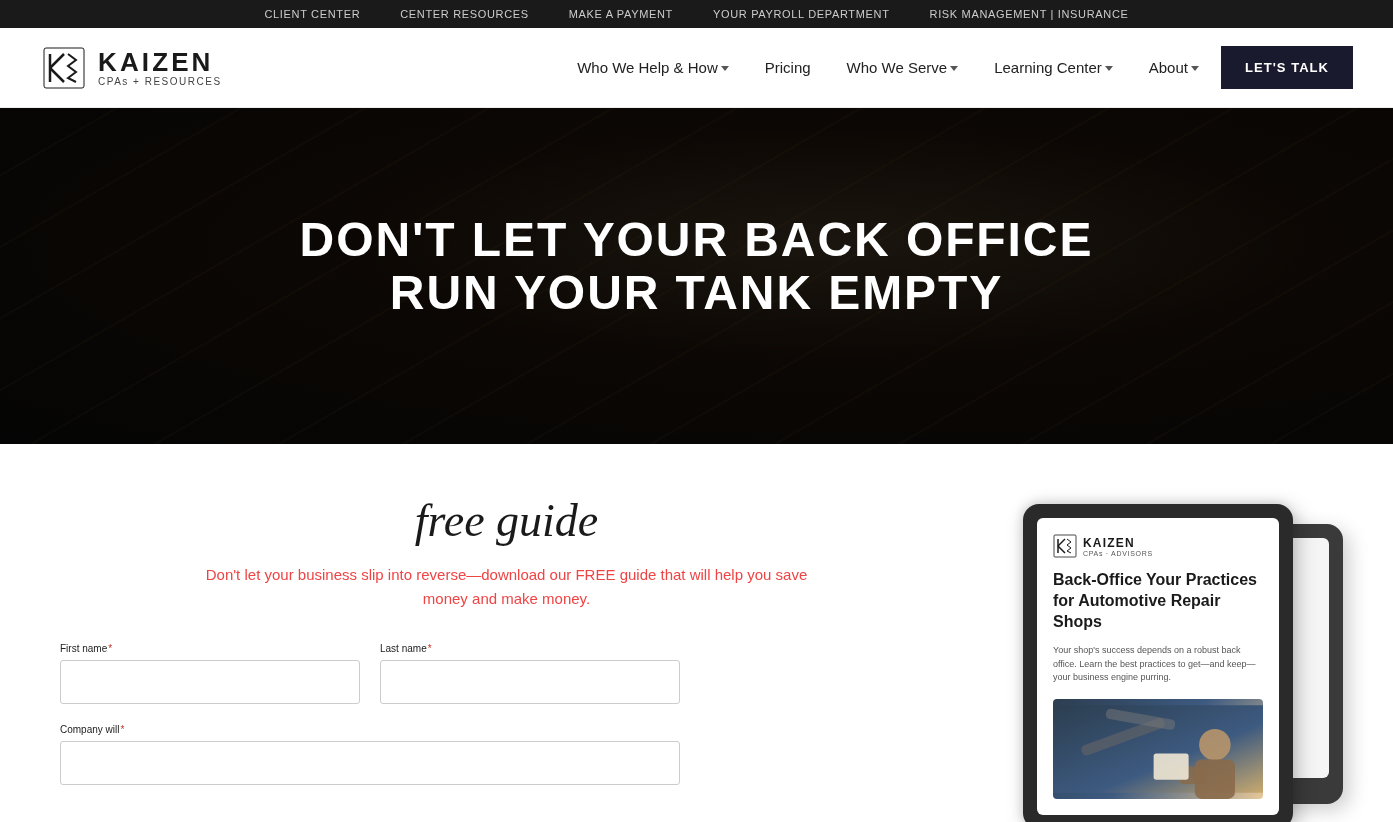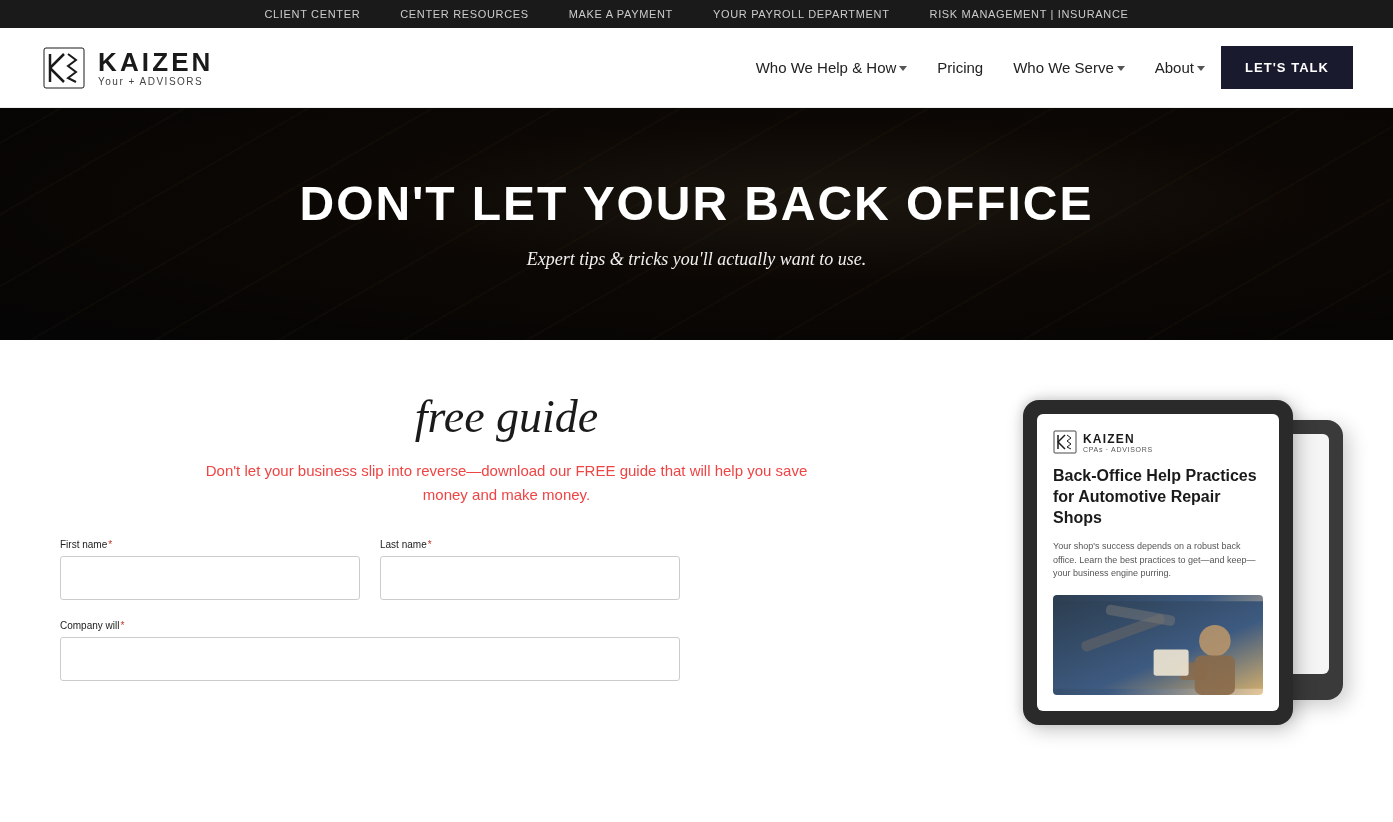--- a/index.html
+++ b/index.html
@@ -66,21 +66,21 @@
       letter-spacing: 0.15em;
       color: #444;
       font-family: Arial, sans-serif;
       font-weight: 400;
     }
 
     
     .nav-links {
       display: flex;
       align-items: center;
-      gap: 2px;
+      gap: 8px;
     }
     .nav-item {
       position: relative;
       display: flex;
       align-items: center;
       gap: 3px;
       padding: 8px 14px;
       font-size: 15px;
       color: #222;
       cursor: pointer;
@@ -108,21 +108,21 @@
       border: none;
       cursor: pointer;
       font-family: Arial, sans-serif;
       text-transform: uppercase;
     }
 
     
     .hero-banner {
       position: relative;
       width: 100%;
-      height: 232px;
+      height: 336px;
       background: #1a1a1a;
       display: flex;
       flex-direction: column;
       align-items: center;
       justify-content: center;
       overflow: hidden;
     }
     .hero-bg {
       position: absolute;
       inset: 0;
@@ -363,51 +363,55 @@
       <rect x="4" y="4" width="40" height="40" rx="2" fill="none" stroke="#1a1a1a" stroke-width="1"></rect>
 
       <line x1="10" y1="10" x2="10" y2="38" stroke="#1a1a1a" stroke-width="2.5"></line>
       <line x1="10" y1="24" x2="24" y2="10" stroke="#1a1a1a" stroke-width="2.5"></line>
       <line x1="10" y1="24" x2="24" y2="38" stroke="#1a1a1a" stroke-width="2.5"></line>
 
       <polyline points="28,10 36,16 28,22 36,28 28,34 36,38" stroke="#1a1a1a" stroke-width="2" fill="none"></polyline>
     </svg>
     <div class="logo-text-block">
       <span class="logo-kaizen">KAIZEN</span>
-      <span class="logo-sub">Your + ADVISORS</span>
+      <span class="logo-sub">CPAs + RESOURCES</span>
     </div>
   </a>
 
   <nav class="nav-links">
     <a class="nav-item">
       <span>Who We Help &amp; How</span>
       <span class="chevron-down"></span>
     </a>
     <a class="nav-item">
       <span>Pricing</span>
     </a>
     <a class="nav-item">
       <span>Who We Serve</span>
       <span class="chevron-down"></span>
     </a>
     <a class="nav-item">
+      <span>Learning Center</span>
+      <span class="chevron-down"></span>
+    </a>
+    <a class="nav-item">
       <span>About</span>
       <span class="chevron-down"></span>
     </a>
     <button class="cta-button">LET'S TALK</button>
   </nav>
 </header>
 
 <section class="hero-banner">
   <div class="hero-bg"></div>
   <div class="hero-content">
     <h1 class="hero-title">
       <span>DON'T LET YOUR BACK OFFICE</span><br>
+      <span>RUN YOUR TANK EMPTY</span>
     </h1>
-    <p class="hero-subtitle">Expert tips &amp; tricks you'll actually want to use.</p>
   </div>
 </section>
 
 <main class="main-content">
 
   <div class="left-panel" style="text-align:center;">
     <h2 class="free-guide-title">free guide</h2>
     <p class="free-guide-desc" style="margin: 0 auto 32px;">Don't let your business slip into reverse—download our FREE guide that will help you save money and make money.</p>
 
     <form style="text-align:left; max-width: 620px;">
@@ -454,21 +458,21 @@
               <line x1="5" y1="12" x2="12" y2="5" stroke="#1a1a1a" stroke-width="1.5"></line>
               <line x1="5" y1="12" x2="12" y2="19" stroke="#1a1a1a" stroke-width="1.5"></line>
               <polyline points="14,5 18,8 14,11 18,14 14,17 18,19" stroke="#1a1a1a" stroke-width="1" fill="none"></polyline>
             </svg>
             <div>
               <div class="tablet-logo-text">KAIZEN</div>
               <div class="tablet-logo-sub">CPAs · ADVISORS</div>
             </div>
           </div>
 
-          <div class="tablet-book-title">Back-Office Help Practices for Automotive Repair Shops</div>
+          <div class="tablet-book-title">Back-Office Your Practices for Automotive Repair Shops</div>
 
           <div class="tablet-book-desc">Your shop's success depends on a robust back office. Learn the best practices to get—and keep—your business engine purring.</div>
 
           <div class="tablet-image-area">
 
             <svg width="100%" height="100" viewBox="0 0 240 100">
 
               <defs>
                 <linearGradient id="bg1" x1="0%" y1="0%" x2="100%" y2="100%">
                   <stop offset="0%" style="stop-color:#2c3e50"></stop>

